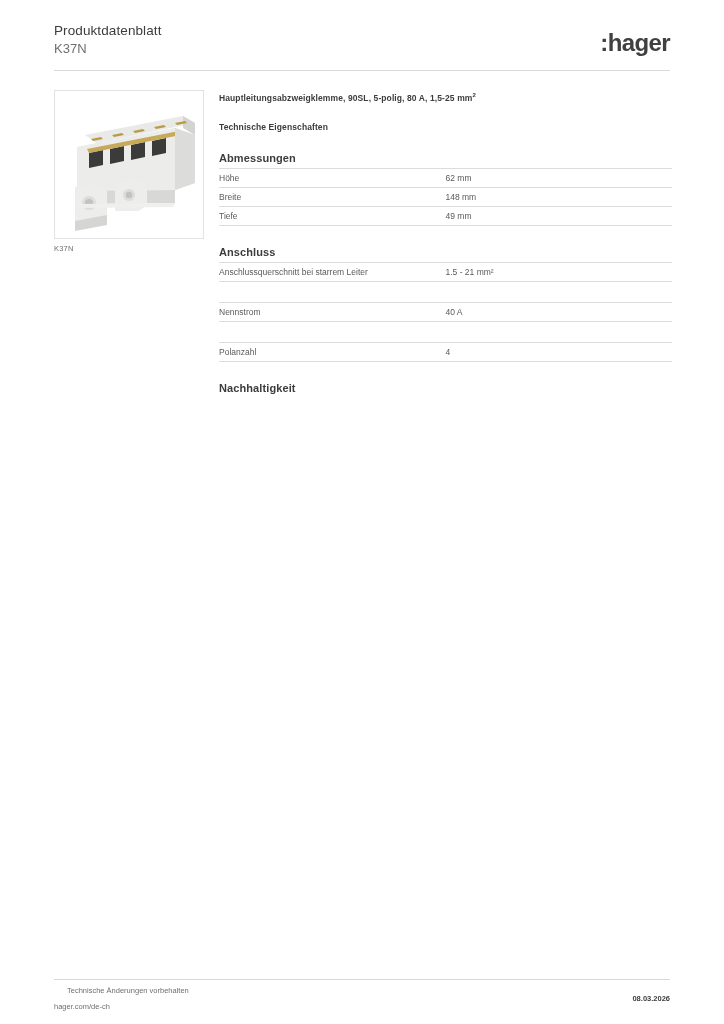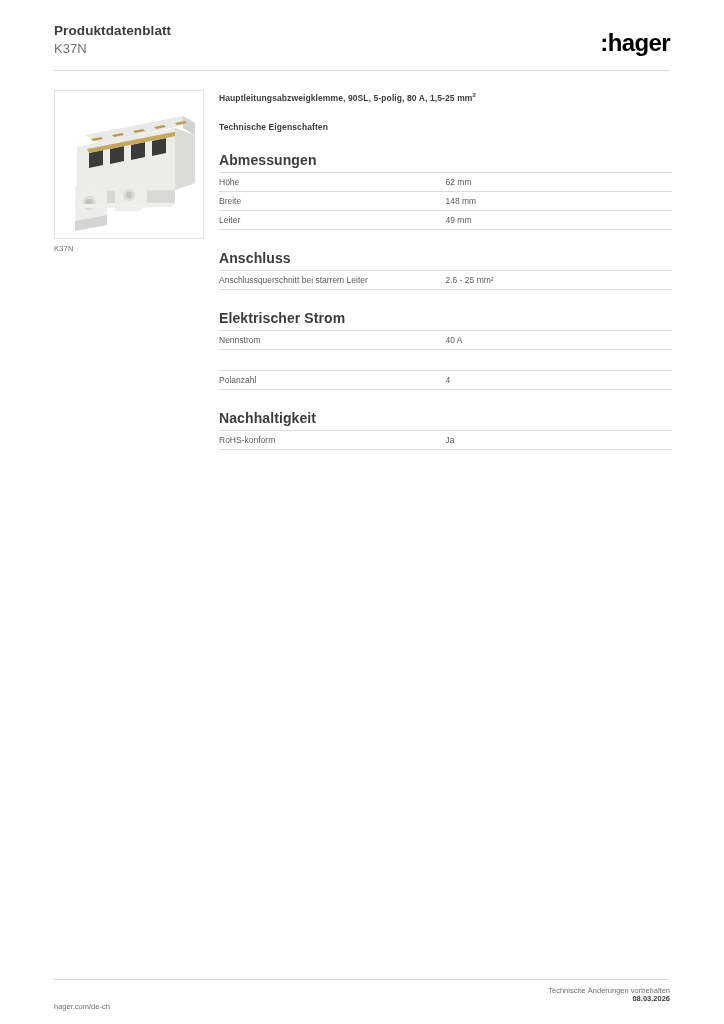--- a/index.html
+++ b/index.html
@@ -24,39 +24,39 @@
   
   .header {
     position: absolute;
     top: 22px;
     left: 54px;
     right: 54px;
     height: 46px;
   }
   .header-title {
     font-size: 13.5px;
-    font-weight: bold;
+    font-weight: normal;
     color: #3c3c3b;
     letter-spacing: 0.1px;
     line-height: 17px;
   }
   .header-subtitle {
     font-size: 13px;
     font-weight: normal;
     color: #6f6f6e;
     line-height: 17px;
     margin-top: 1px;
   }
   .logo {
     position: absolute;
     right: 0;
     top: 8px;
     font-size: 24px;
     font-weight: bold;
-    color: #000000;
+    color: #404040;
     letter-spacing: -0.6px;
     line-height: 26px;
   }
   .header-rule {
     position: absolute;
     top: 70px;
     left: 54px;
     right: 54px;
     height: 1px;
     background: #d9d9d9;
@@ -104,21 +104,21 @@
     font-size: 8.5px;
     font-weight: bold;
     color: #3c3c3b;
     margin-top: 18px;
     letter-spacing: 0.1px;
   }
   .group {
     margin-top: 20px;
   }
   .group-title {
-    font-size: 14px;
+    font-size: 11px;
     font-weight: bold;
     color: #3c3c3b;
     padding-bottom: 4px;
     letter-spacing: 0.1px;
   }
   table.spec {
     width: 100%;
     border-collapse: collapse;
     table-layout: fixed;
   }
@@ -165,24 +165,24 @@
     font-size: 7.5px;
     color: #6f6f6e;
   }
   .footer-left {
     position: absolute;
     left: 0;
     top: 16px;
   }
   .footer-center {
     position: absolute;
-    left: 0;
+    left: 13px;
     right: 0;
     top: 0;
-    text-align: right;
+    text-align: left;
   }
   .footer-right {
     position: absolute;
     right: 0;
     top: 8px;
     font-weight: bold;
     color: #3c3c3b;
   }
 </style>
 </head>
@@ -254,41 +254,40 @@
         <tbody>
           <tr>
             <td class="label">Höhe</td>
             <td class="value">62 mm</td>
           </tr>
           <tr>
             <td class="label">Breite</td>
             <td class="value">148 mm</td>
           </tr>
           <tr>
-            <td class="label">Leiter</td>
+            <td class="label">Tiefe</td>
             <td class="value">49 mm</td>
           </tr>
         </tbody>
       </table>
     </div>
 
     <div class="group">
       <div class="group-title">Anschluss</div>
       <table class="spec">
         <tbody>
           <tr>
             <td class="label">Anschlussquerschnitt bei starrem Leiter</td>
-            <td class="value">2.6 - 25 mm²</td>
+            <td class="value">1.5 - 21 mm²</td>
           </tr>
         </tbody>
       </table>
     </div>
 
     <div class="group">
-      <div class="group-title">Elektrischer Strom</div>
       <table class="spec">
         <tbody>
           <tr>
             <td class="label">Nennstrom</td>
             <td class="value">40 A</td>
           </tr>
         </tbody>
       </table>
     </div>
 
@@ -298,28 +297,20 @@
           <tr>
             <td class="label">Polanzahl</td>
             <td class="value">4</td>
           </tr>
         </tbody>
       </table>
     </div>
 
     <div class="group">
       <div class="group-title">Nachhaltigkeit</div>
-      <table class="spec">
-        <tbody>
-          <tr>
-            <td class="label">RoHS-konform</td>
-            <td class="value">Ja</td>
-          </tr>
-        </tbody>
-      </table>
     </div>
 
   </div>
 
   <div class="footer-rule"></div>
   <div class="footer">
     <div class="footer-left">hager.com/de-ch</div>
     <div class="footer-center">Technische Änderungen vorbehalten</div>
     <div class="footer-right">08.03.2026</div>
   </div>

